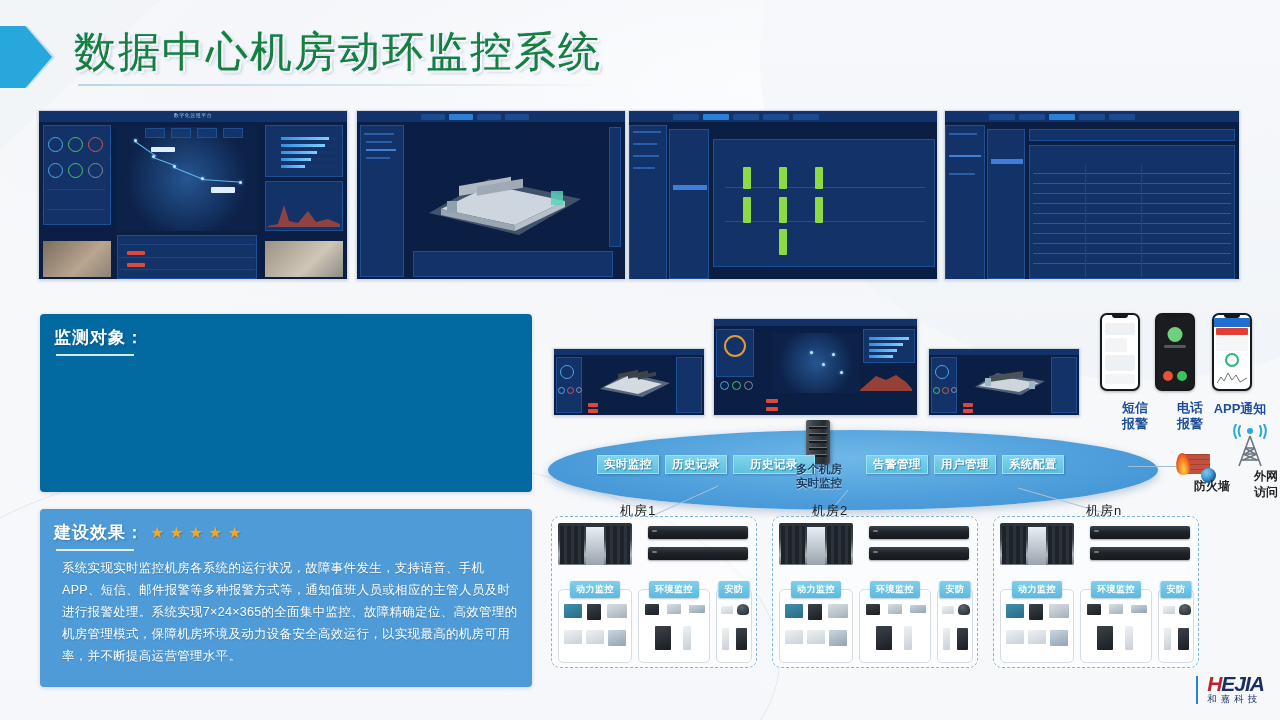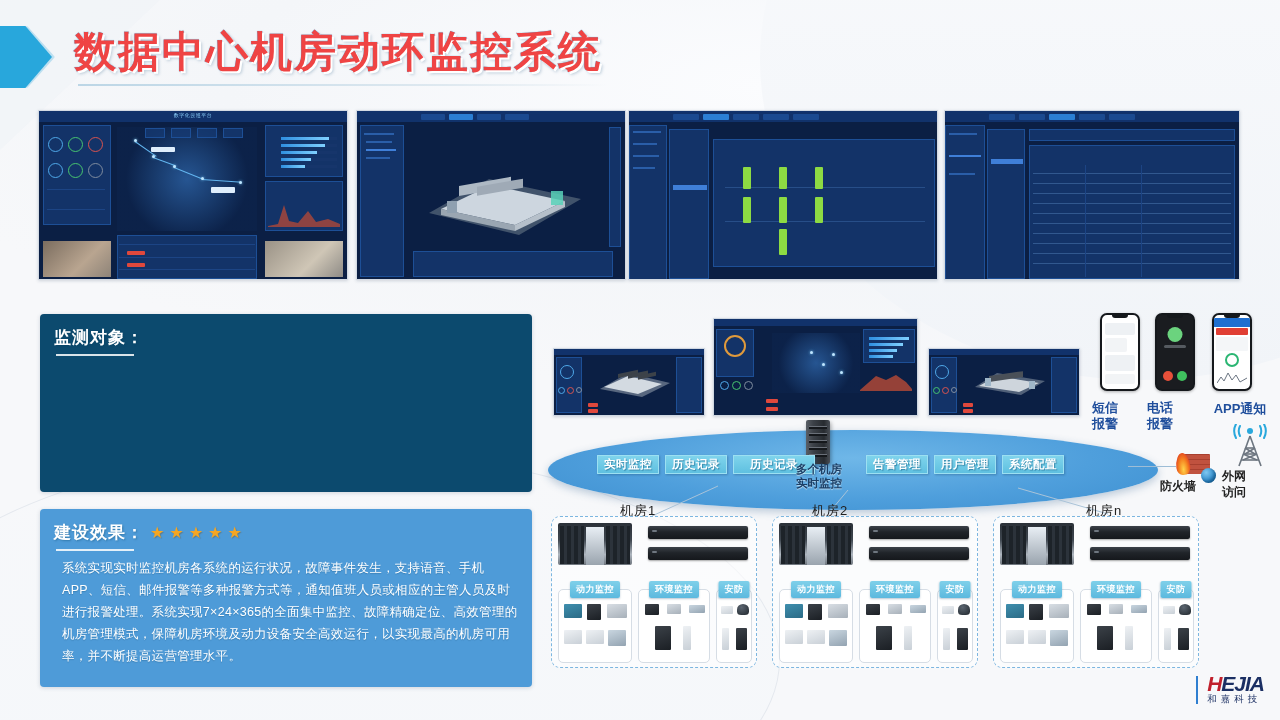--- a/index.html
+++ b/index.html
@@ -52,22 +52,22 @@
   .chevron-shadow {
     position: absolute; left: -18px; top: 8px;
     width: 73px; height: 62px;
     background: #bcdff0;
     border-radius: 10px;
     clip-path: polygon(0% 0%, 62% 0%, 100% 50%, 62% 100%, 0% 100%);
     filter: blur(1px);
   }
   .page-title {
     position: absolute; left: 74px; top: 6px;
-    font-size: 42px; font-weight: bold; letter-spacing: 2px;
-    color: #ef4444;
+    font-size: 42px; font-weight: normal; letter-spacing: 2px;
+    color: #15803d;
     text-shadow: 2px 2px 0 #ffffff, 3px 3px 3px rgba(90,130,160,.35), 0 0 1px #2b93c8;
     white-space: nowrap;
   }
   .title-rule {
     position: absolute; left: 78px; top: 66px;
     width: 530px; height: 2px;
     background: linear-gradient(90deg,#bcd6e6 0%, #dfe9f0 70%, rgba(255,255,255,0) 100%);
   }
 
   
@@ -110,21 +110,21 @@
       radial-gradient(circle at 50% 50%, rgba(60,130,210,.55), rgba(20,60,120,.1) 70%); }
 
   
   .box {
     position: absolute; left: 40px;
     border-radius: 4px;
     box-shadow: 0 1px 4px rgba(40,60,90,.18);
     padding: 12px 14px 14px 14px;
     color: #ffffff;
   }
-  .box-green { top: 314px; width: 492px; height: 178px; background: #0c4a6e; }
+  .box-green { top: 314px; width: 492px; height: 178px; background: #0369a1; }
   .box-blue  { top: 509px; width: 492px; height: 178px; background: #4e9bd8; }
   .box-head {
     font-size: 17px; font-weight: bold; letter-spacing: 1px;
     text-shadow: 1px 1px 2px rgba(0,60,90,.35);
     display: flex; align-items: center;
   }
   .box-head .stars { color: #f5a623; font-size: 16px; letter-spacing: 5px; margin-left: 6px;
                      text-shadow: 1px 1px 1px rgba(120,70,0,.35); }
   .box-rule { width: 78px; height: 2px; background: rgba(255,255,255,.85); margin: 5px 0 6px 2px; }
   .box-body {
@@ -171,21 +171,21 @@
   }
 
   
   .phone {
     position: absolute; width: 40px; height: 78px; border-radius: 7px;
     border: 2.5px solid #15181c; background: #fff; overflow: hidden;
     box-shadow: 0 1px 3px rgba(0,0,0,.3);
   }
   .phone .notch { position:absolute; left:50%; transform:translateX(-50%); top:0;
                   width:16px; height:3px; background:#15181c; border-radius:0 0 3px 3px; }
-  .alert-cap { position: absolute; text-align: left; color: #1f4e9c;
+  .alert-cap { position: absolute; text-align: right; color: #1f4e9c;
                font-size: 13px; font-weight: bold; line-height: 16px; }
   .app-cap { position: absolute; text-align:center; color:#1f4e9c; font-size:13px;
              font-weight:bold; }
 
   .firewall { position:absolute; width:34px; height:24px; }
   .brick { position:absolute; right:0; top:2px; width:26px; height:20px;
            background: repeating-linear-gradient(0deg,#c0523f 0 4px,#a8402f 4px 5px),
                        repeating-linear-gradient(90deg, rgba(0,0,0,.15) 0 9px, rgba(0,0,0,0) 9px 10px);
            border-radius:1px; }
   .flame { position:absolute; left:0; top:1px; width:14px; height:22px;

